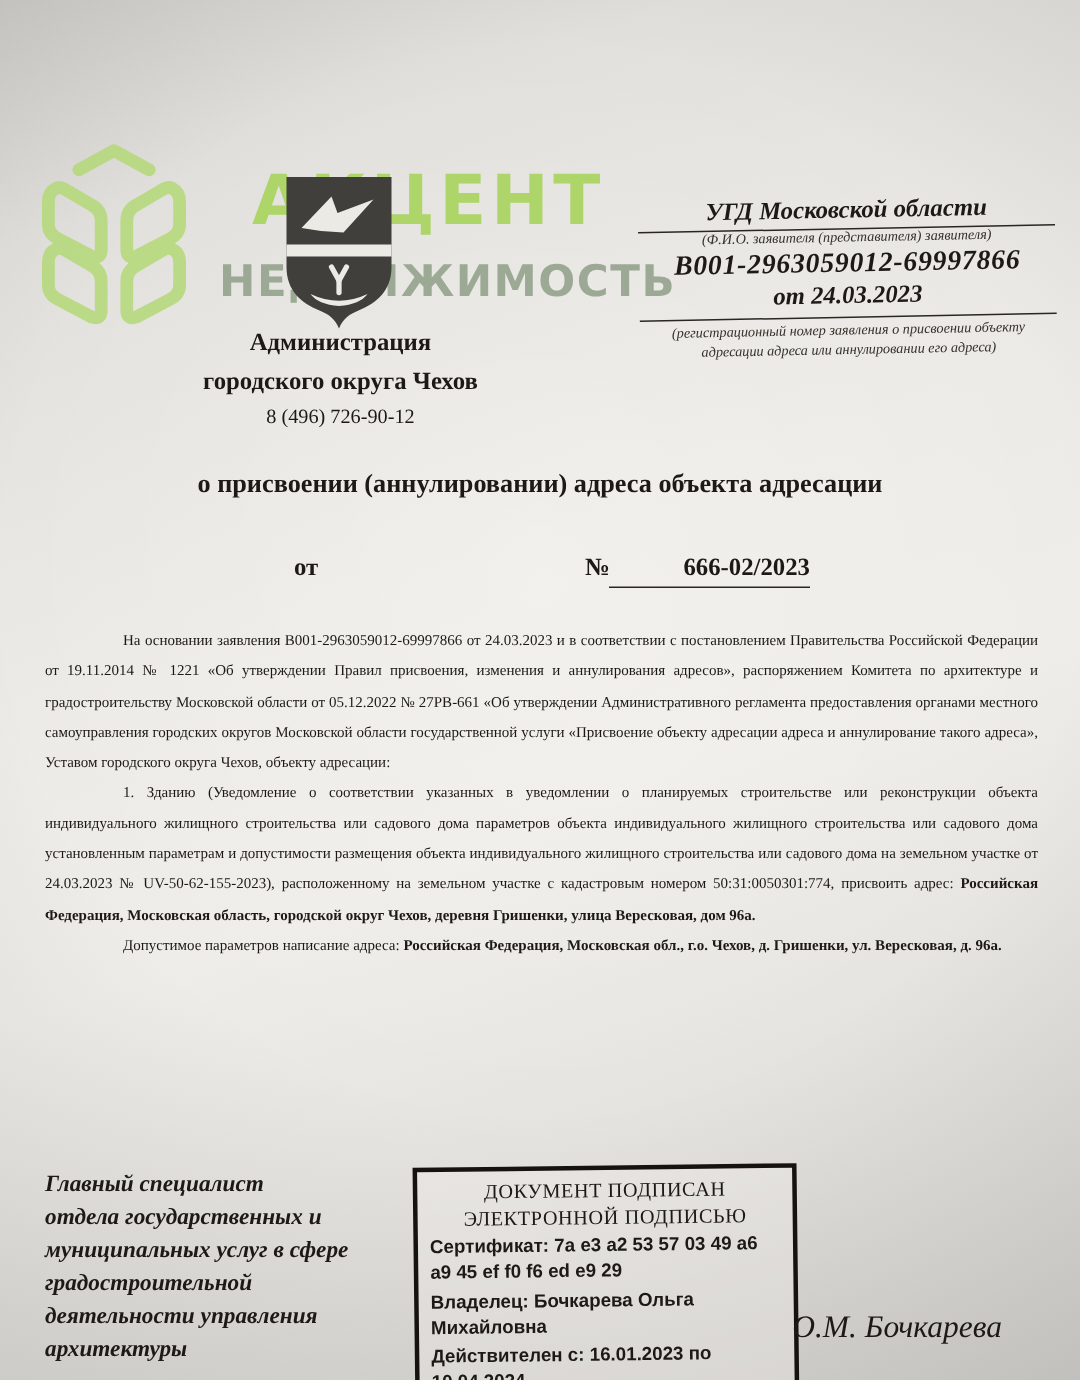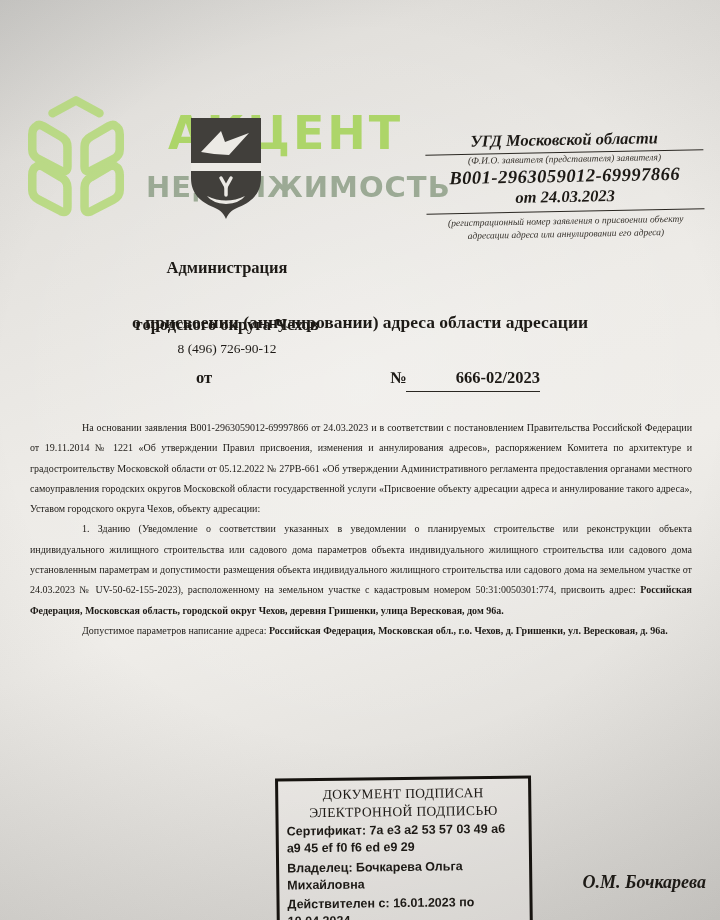--- a/index.html
+++ b/index.html
@@ -12,21 +12,21 @@
   
   .wm{position:absolute;z-index:1;}
   .wm-icon{left:22px;top:94px;width:108px;height:128px;opacity:.85;}
   .wm-top{left:168px;top:106px;font-family:"DejaVu Sans","Liberation Sans",sans-serif;
           font-weight:bold;font-size:46px;letter-spacing:3px;color:#a9d45f;opacity:.92;}
   .wm-bot{left:146px;top:170px;font-family:"DejaVu Sans","Liberation Sans",sans-serif;
           font-weight:bold;font-size:29px;letter-spacing:1px;color:#8fa088;opacity:.85;}
   
   .coat{position:absolute;z-index:2;left:186px;top:116px;width:80px;height:106px;}
   .org{position:absolute;z-index:2;left:40px;top:220px;width:374px;text-align:center;line-height:1;}
-  .org .b{font-weight:bold;font-size:16.5px;margin-bottom:9px;margin-top:40px;}
+  .org .b{font-weight:bold;font-size:16.5px;margin-bottom:9px;}
   .org .s{font-size:13.5px;margin-bottom:4px;}
   .applicant{position:absolute;z-index:2;left:426px;top:130px;width:278px;text-align:center;
              transform:rotate(-1.1deg);}
   .app-name{font-weight:bold;font-style:italic;font-size:16.5px;
             border-bottom:1.5px solid #2a2722;padding-bottom:2px;}
   .app-cap{font-style:italic;font-size:9.5px;color:#35312b;padding:1px 0 2px;}
   .app-num{font-weight:bold;font-style:italic;font-size:18.5px;letter-spacing:.5px;}
   .app-date{font-weight:bold;font-style:italic;font-size:16.5px;
             border-bottom:1.5px solid #2a2722;padding-bottom:4px;}
   .app-cap2{font-style:italic;font-size:9.5px;color:#35312b;margin-top:3px;line-height:1.35;}
@@ -48,22 +48,22 @@
   
   .position{position:absolute;z-index:2;left:30px;top:779px;width:248px;
             font-weight:bold;font-style:italic;font-size:15.5px;line-height:22px;white-space:pre-line;}
   .stamp{position:absolute;z-index:2;left:276px;top:777px;width:234px;
          border:3px solid #16130f;padding:5px 8px 7px;transform:rotate(-.7deg);
          background:rgba(240,238,234,.35);}
   .stamp-title{font-size:13.5px;text-align:center;line-height:1.3;letter-spacing:.4px;white-space:pre-line;}
   .stamp-line{font-family:"Liberation Sans","DejaVu Sans",sans-serif;font-weight:bold;
               font-size:12.5px;line-height:1.38;margin-top:2px;}
   .stamp-line:first-of-type{margin-top:5px;}
-  .signer{position:absolute;z-index:2;left:526px;top:872px;width:180px;text-align:right;
-          font-weight:bold;font-style:italic;font-size:18px;}
+  .signer{position:absolute;z-index:2;left:488px;top:872px;width:180px;text-align:right;
+          font-weight:normal;font-style:italic;font-size:21px;}
 </style>
 </head>
 <body>
 
 <div class="page">
 
   <svg class="wm wm-icon" viewBox="0 0 100 120" fill="none" stroke="#b4d978" stroke-width="8" stroke-linecap="round" stroke-linejoin="round">
     <path d="M28,18 L50,6 L72,18"></path>
     <path d="M13,30 Q9,32 9,38 L9,52 Q9,58 15,61 L36,72 Q42,74 42,68 L42,50 Q42,43 36,40 L19,30 Q15,28 13,30 Z"></path>
     <path d="M87,30 Q91,32 91,38 L91,52 Q91,58 85,61 L64,72 Q58,74 58,68 L58,50 Q58,43 64,40 L81,30 Q85,28 87,30 Z"></path>
@@ -90,34 +90,40 @@
 
   <div class="applicant">
     <div class="app-name">УГД Московской области</div>
     <div class="app-cap">(Ф.И.О. заявителя (представителя) заявителя)</div>
     <div class="app-num">B001-2963059012-69997866</div>
     <div class="app-date">от 24.03.2023</div>
     <div class="app-cap2">(регистрационный номер заявления о присвоении объекту адресации адреса или аннулировании его адреса)</div>
   </div>
 
   <div class="title">
-    <div class="t2">о присвоении (аннулировании) адреса области адресации</div>
+    <div class="t2">о присвоении (аннулировании) адреса объекта адресации</div>
   </div>
   <div class="num-row">
     <span class="lbl-ot">от</span>
     <span class="lbl-no">№</span>
     <span class="val-num">666-02/2023</span>
   </div>
 
   <div class="doc-body">
     <p>На основании заявления B001-2963059012-69997866 от 24.03.2023 и в соответствии с постановлением Правительства Российской Федерации от 19.11.2014 № 1221 «Об утверждении Правил присвоения, изменения и аннулирования адресов», распоряжением Комитета по архитектуре и градостроительству Московской области от 05.12.2022 № 27РВ-661 «Об утверждении Административного регламента предоставления органами местного самоуправления городских округов Московской области государственной услуги «Присвоение объекту адресации адреса и аннулирование такого адреса», Уставом городского округа Чехов, объекту адресации:</p>
     <p><span>1. Зданию (Уведомление о соответствии указанных в уведомлении о планируемых строительстве или реконструкции объекта индивидуального жилищного строительства или садового дома параметров объекта индивидуального жилищного строительства или садового дома установленным параметрам и допустимости размещения объекта индивидуального жилищного строительства или садового дома на земельном участке от 24.03.2023 № UV-50-62-155-2023), расположенному на земельном участке с кадастровым номером 50:31:0050301:774, присвоить адрес: </span><b>Российская Федерация, Московская область, городской округ Чехов, деревня Гришенки, улица Вересковая, дом 96а.</b></p>
     <p><span>Допустимое параметров написание адреса: </span><b>Российская Федерация, Московская обл., г.о. Чехов, д. Гришенки, ул. Вересковая, д. 96а.</b></p>
   </div>
 
+  <div class="position">Главный специалист
+отдела государственных и
+муниципальных услуг в сфере
+градостроительной
+деятельности управления
+архитектуры</div>
 
   <div class="stamp">
     <div class="stamp-title">ДОКУМЕНТ ПОДПИСАН
 ЭЛЕКТРОННОЙ ПОДПИСЬЮ</div>
     <div class="stamp-line">Сертификат: 7a e3 a2 53 57 03 49 a6 a9 45 ef f0 f6 ed e9 29</div>
     <div class="stamp-line">Владелец: Бочкарева Ольга Михайловна</div>
     <div class="stamp-line">Действителен с: 16.01.2023 по 10.04.2024</div>
   </div>
 
   <div class="signer">О.М. Бочкарева</div>

